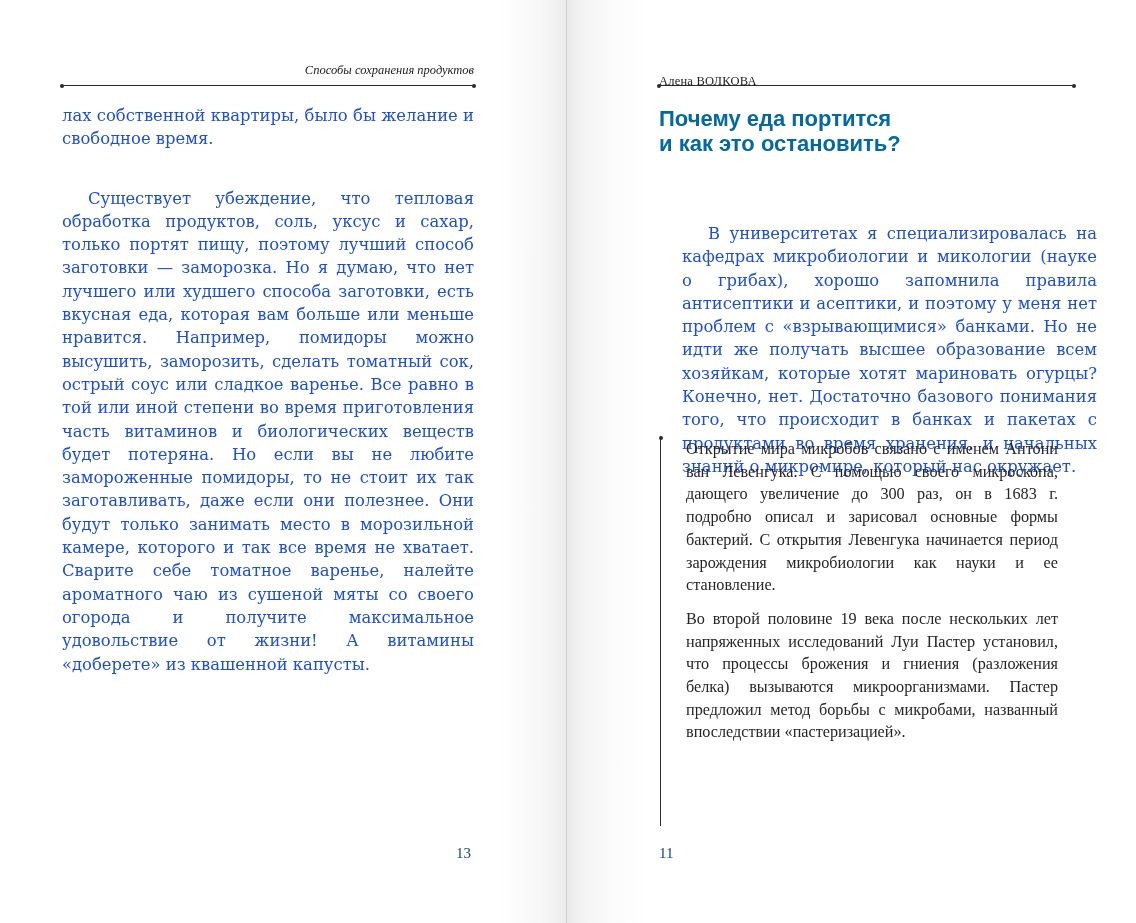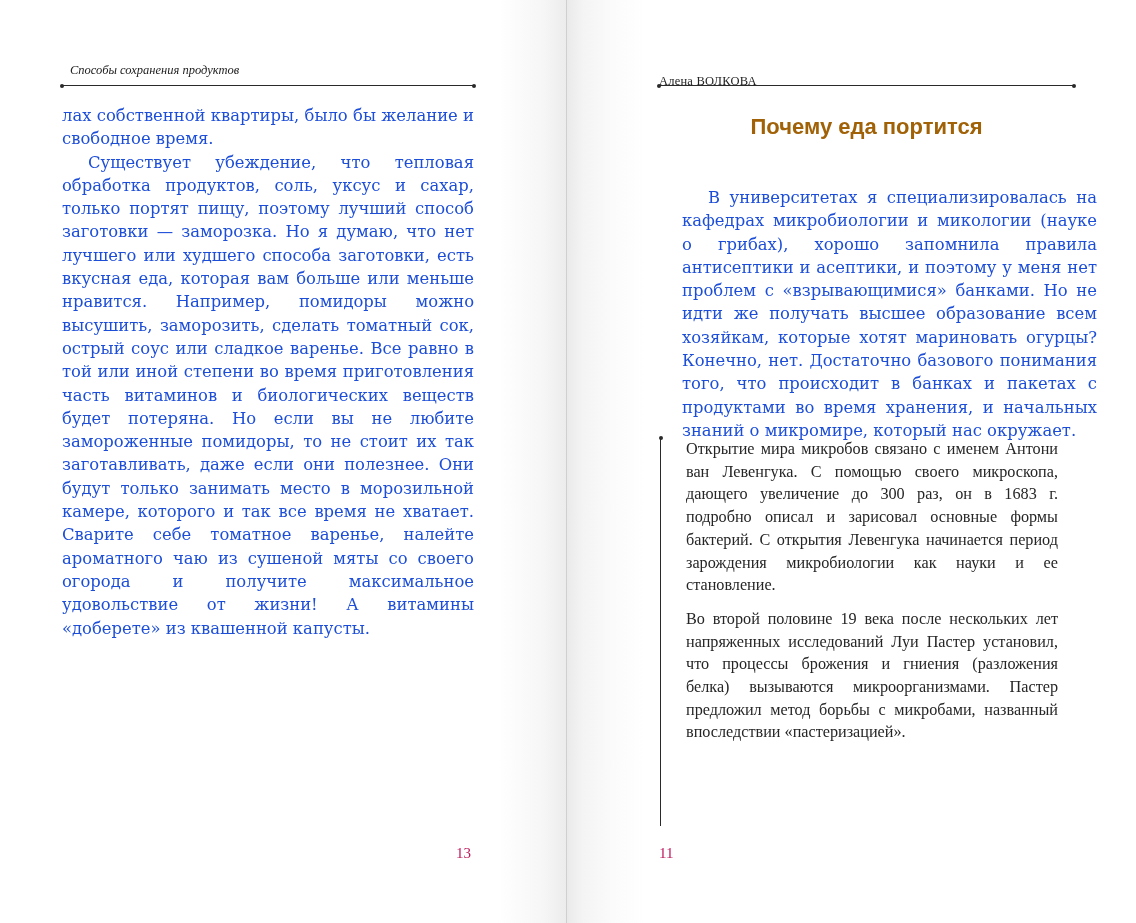--- a/index.html
+++ b/index.html
@@ -22,21 +22,21 @@
   }
   .gutter {
     position: absolute; left: 566px; top: 0; width: 1px; height: 923px;
     background: #cfcfcf;
   }
   .running-head {
     position: absolute; font-style: italic;
     font-family: "Liberation Serif", serif;
     font-size: 12.5px; color: #222;
   }
-  .left-head { left: 70px; width: 412px; top: 63px; }
+  .left-head { left: 62px; width: 412px; top: 63px; text-align: right; }
   .right-head {
     left: 659px; top: 74px; width: 415px;
     font-style: normal; font-size: 12.5px; letter-spacing: 0.2px;
   }
   .rule {
     position: absolute; height: 1.2px; background: #2a2a2a;
   }
   .rule::before, .rule::after {
     content: ""; position: absolute; top: -1.4px; width: 4px; height: 4px;
     border-radius: 50%; background: #2a2a2a;
@@ -48,27 +48,27 @@
 
   .body-text {
     position: absolute;
     font-family: "DejaVu Serif", serif;
     font-size: 16.4px; line-height: 23.3px;
     text-align: justify; color: #1d4ed8;
     hyphens: manual;
   }
   .left-body { left: 62px; top: 104px; width: 412px; }
   .body-text p { margin: 0; }
-  .body-text p.indent { text-indent: 26px; }
+  .body-text p.indent { text-indent: 26px; margin-top: 36px; }
 
   .chapter-title {
-    position: absolute; left: 659px; top: 114px; width: 415px;
-    text-align: center;
+    position: absolute; left: 659px; top: 106px; width: 415px;
+    text-align: left;
     font-family: "Liberation Sans", sans-serif;
-    font-weight: bold; font-size: 22px; line-height: 25px; color: #a16207;
+    font-weight: bold; font-size: 22px; line-height: 25px; color: #0369a1;
   }
   .right-body { left: 682px; top: 186px; width: 415px; }
 
   .sidebar {
     position: absolute; left: 660px; top: 438px; width: 414px; height: 388px;
   }
   .sidebar-bar {
     position: absolute; left: 0; top: 0; width: 1.4px; height: 388px; background: #2a2a2a;
   }
   .sidebar-bar::before {
@@ -77,21 +77,21 @@
   }
   .sidebar-text {
     position: absolute; left: 26px; top: 0; width: 388px;
     font-family: "Liberation Serif", serif;
     font-size: 16.2px; line-height: 22.7px; text-align: justify; color: #262626;
   }
   .sidebar-text p { margin: 0 16px 11px 0; }
 
   .page-number {
     position: absolute; top: 845px;
-    font-family: "Liberation Serif", serif; font-size: 15px; color: #be185d;
+    font-family: "Liberation Serif", serif; font-size: 15px; color: #0c4a6e;
   }
   .pn-left { left: 456px; }
   .pn-right { left: 659px; }
 </style>
 </head>
 <body>
 
 <div class="spread">
   <div class="page page-left"></div>
   <div class="page page-right"></div>
@@ -102,20 +102,21 @@
   <div class="body-text left-body">
     <p>лах собственной квартиры, было бы желание и свободное время.</p>
     <p class="indent">Существует убеждение, что тепловая обработка продуктов, соль, уксус и сахар, только портят пищу, поэтому лучший способ заготовки — заморозка. Но я думаю, что нет лучшего или худшего способа заготовки, есть вкусная еда, которая вам больше или меньше нравится. Например, помидоры можно высушить, заморозить, сделать томатный сок, острый соус или сладкое варенье. Все равно в той или иной степени во время приготовления часть витаминов и биологических веществ будет потеряна. Но если вы не любите замороженные помидоры, то не стоит их так заготавливать, даже если они полезнее. Они будут только занимать место в морозильной камере, которого и так все время не хватает. Сварите себе томатное варенье, налейте ароматного чаю из сушеной мяты со своего огорода и получите максимальное удовольствие от жизни! А витамины «доберете» из квашенной капусты.</p>
   </div>
   <div class="page-number pn-left">13</div>
 
   <div class="running-head right-head">Алена ВОЛКОВА</div>
   <div class="rule right-rule"></div>
   <div class="chapter-title">
     <div>Почему еда портится</div>
+    <div>и как это остановить?</div>
   </div>
   <div class="body-text right-body">
     <p class="indent">В университетах я специализировалась на кафедрах микробиологии и микологии (науке о грибах), хорошо запомнила правила антисептики и асептики, и поэтому у меня нет проблем с «взрывающимися» банками. Но не идти же получать высшее образование всем хозяйкам, которые хотят мариновать огурцы? Конечно, нет. Достаточно базового понимания того, что происходит в банках и пакетах с продуктами во время хранения, и начальных знаний о микромире, который нас окружает.</p>
   </div>
 
   <div class="sidebar">
     <div class="sidebar-bar"></div>
     <div class="sidebar-text">
       <p>Открытие мира микробов связано с именем Антони ван Левенгука. С помощью своего микроскопа, дающего увеличение до 300 раз, он в 1683 г. подробно описал и зарисовал основные формы бактерий. С открытия Левенгука начинается период зарождения микробиологии как науки и ее становление.</p>
       <p>Во второй половине 19 века после нескольких лет напряженных исследований Луи Пастер установил, что процессы брожения и гниения (разложения белка) вызываются микроорганизмами. Пастер предложил метод борьбы с микробами, названный впоследствии «пастеризацией».</p>

